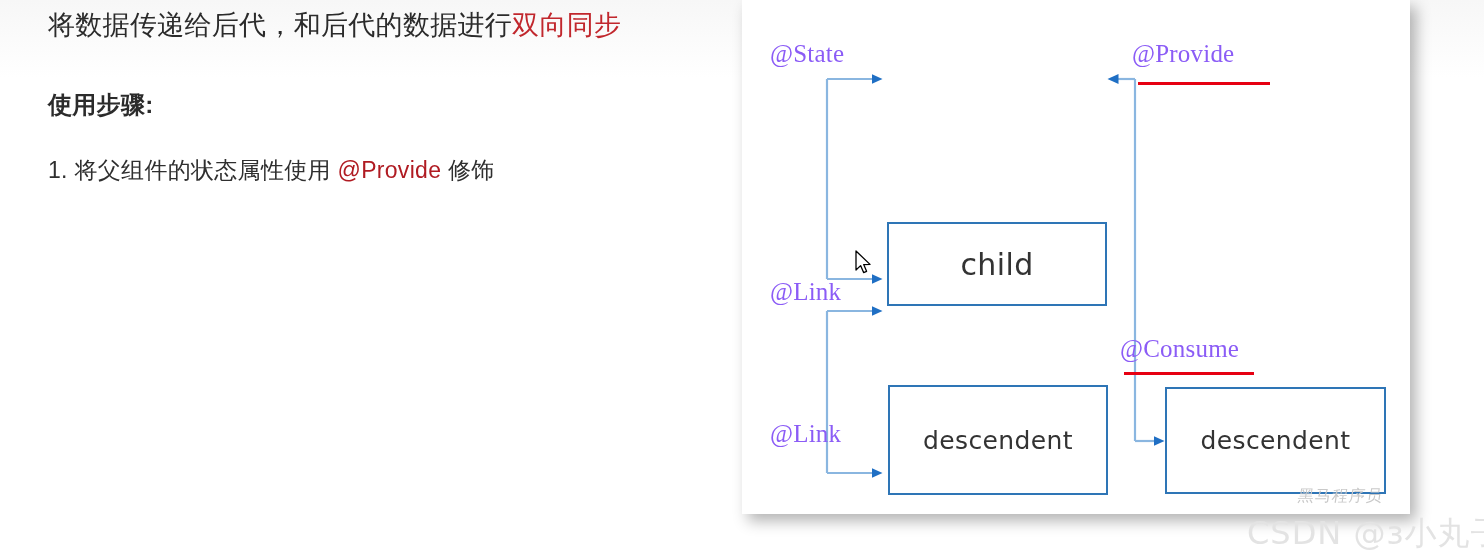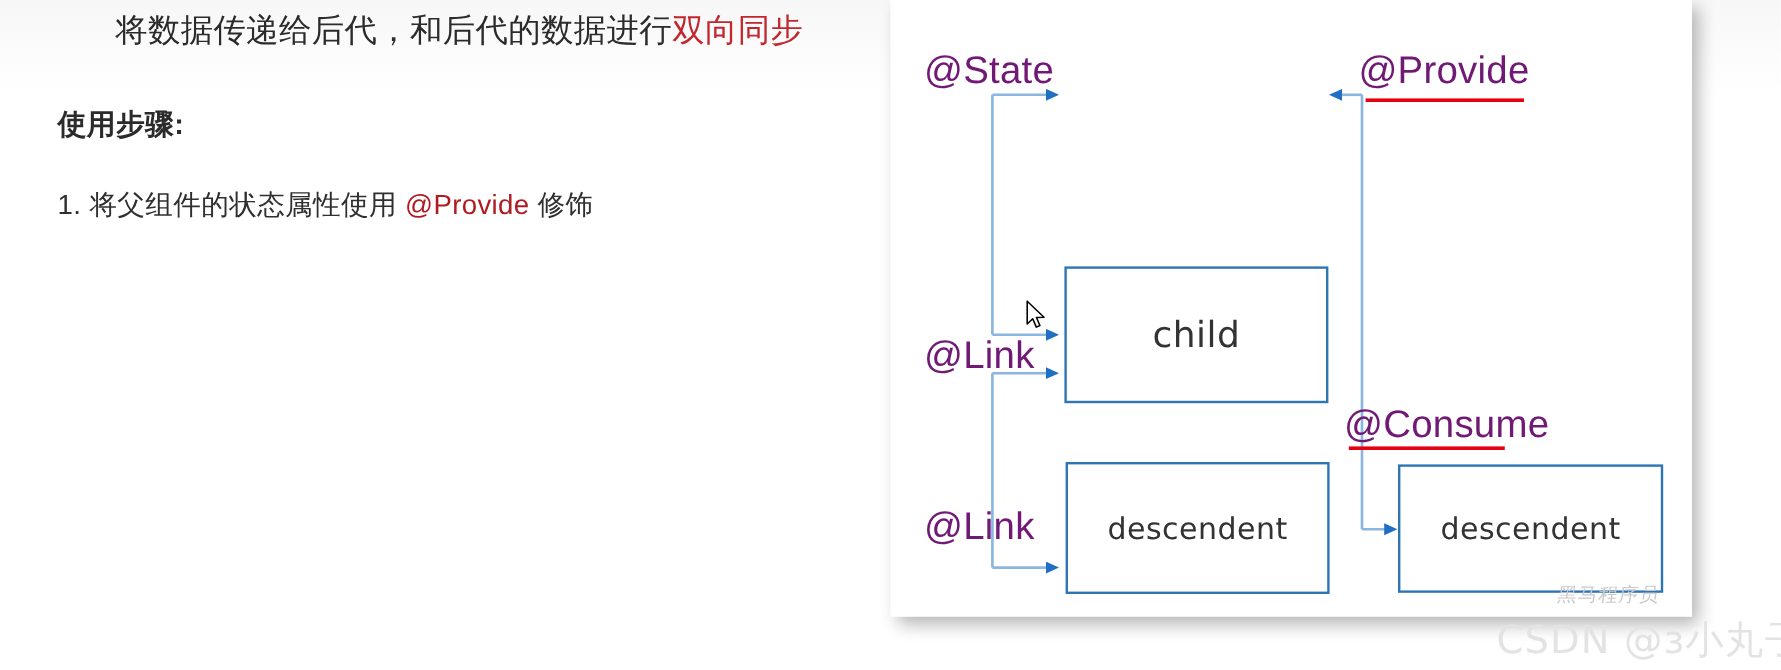--- a/index.html
+++ b/index.html
@@ -37,21 +37,20 @@
   .headline {
     position: absolute;
     left: 48px;
     top: 6px;
     font-size: 27px;
     line-height: 38px;
     color: #2b2b2b;
     letter-spacing: 0.3px;
     white-space: nowrap;
     font-weight: 500;
-    margin-left: 48px;
   }
   .headline .accent { color: #c1272d; }
 
   .steps-title {
     position: absolute;
     left: 48px;
     top: 89px;
     font-size: 24px;
     line-height: 32px;
     color: #2b2b2b;
@@ -107,37 +106,37 @@
     justify-content: center;
     color: #333333;
     font-family: "DejaVu Sans", "Liberation Sans", sans-serif;
     letter-spacing: 0.4px;
   }
   .node-parent {
     left: 146px; top: 24px; width: 219px; height: 111px;
     font-size: 30px;
   }
   .node-child {
-    left: 145px; top: 222px; width: 220px; height: 114px;
+    left: 145px; top: 222px; width: 220px; height: 84px;
     font-size: 30px;
   }
   .node-desc-left {
     left: 146px; top: 385px; width: 220px; height: 110px;
     font-size: 25px;
   }
   .node-desc-right {
     left: 423px; top: 387px; width: 221px; height: 107px;
     font-size: 25px;
   }
 
   .edge-label {
     position: absolute;
-    color: #701a75;
-    font-family: Liberation Sans, sans-serif;
-    font-size: 32px;
+    color: #8b5cf6;
+    font-family: Liberation Serif, serif;
+    font-size: 25px;
     letter-spacing: 0.2px;
     white-space: nowrap;
   }
   .lbl-state    { left: 28px;  top: 40px; }
   .lbl-provide  { left: 390px; top: 40px; }
   .lbl-link-1   { left: 28px;  top: 278px; }
   .lbl-consume  { left: 378px; top: 335px; }
   .lbl-link-2   { left: 28px;  top: 420px; }
 
   .red-underline {

